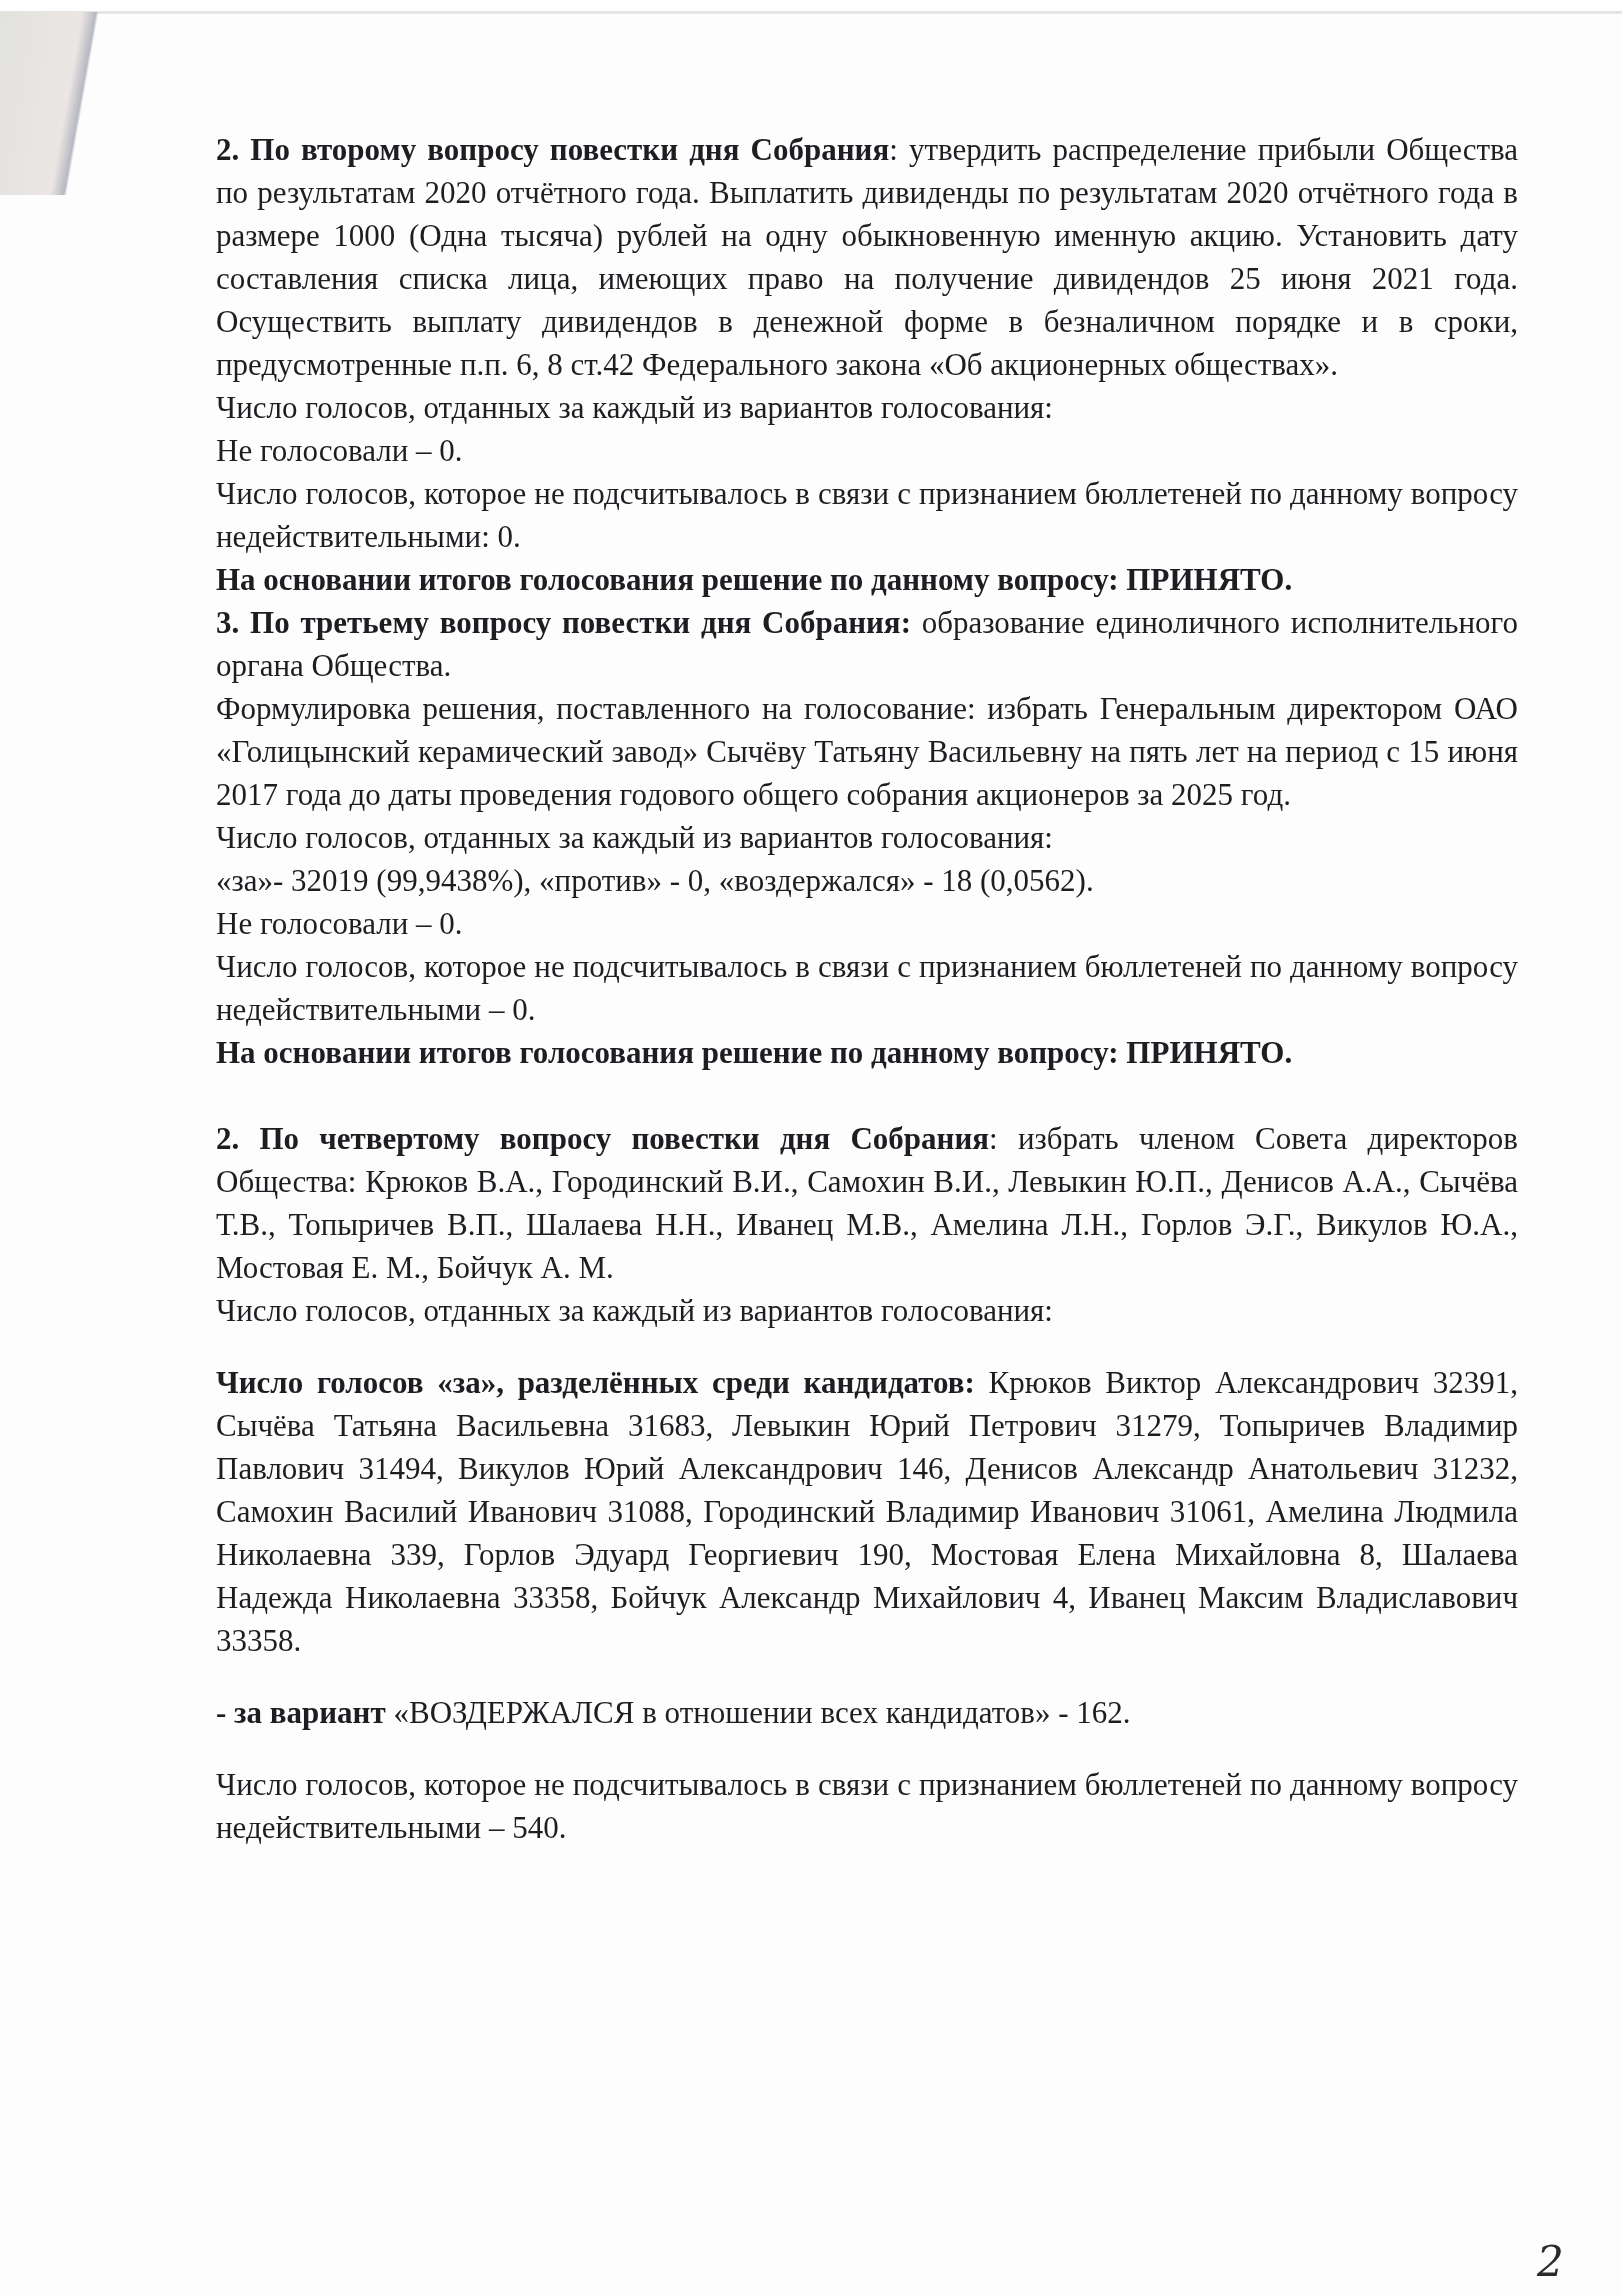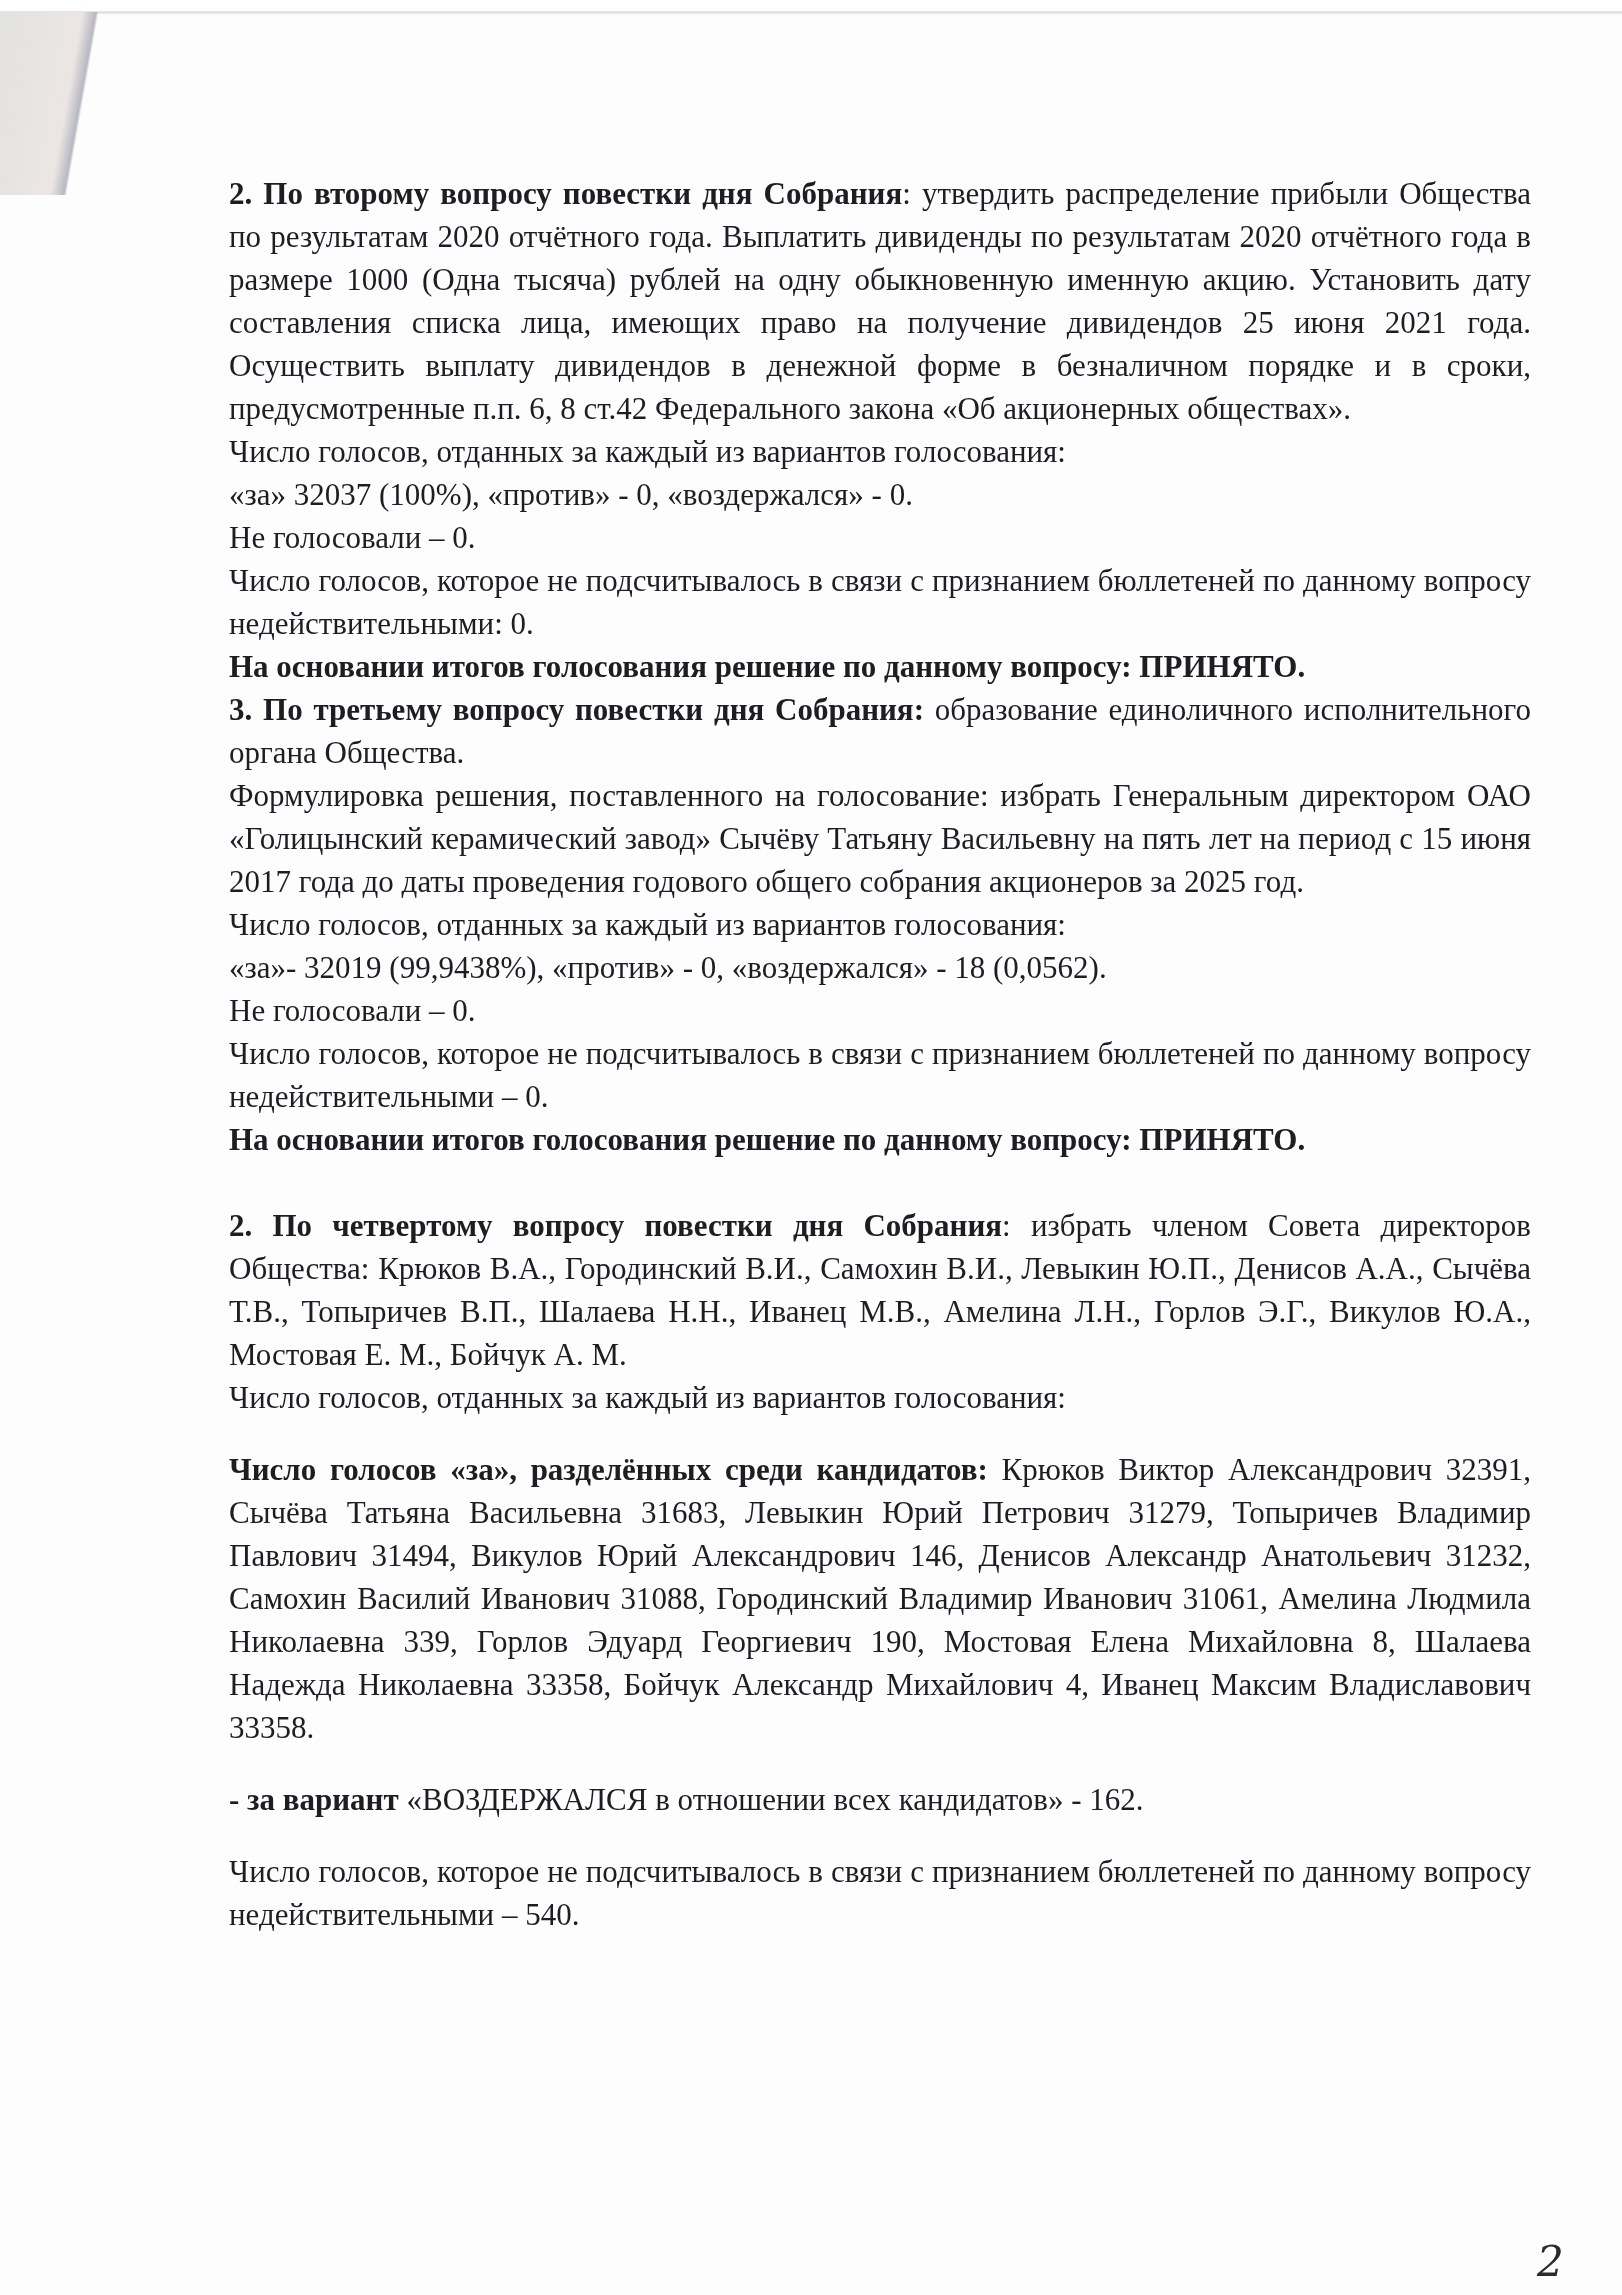--- a/index.html
+++ b/index.html
@@ -6,40 +6,39 @@
   body {
     width:1622px; height:2295px; position:relative; overflow:hidden;
     background:#fdfdfe;
     font-family:"Liberation Serif", "DejaVu Serif", serif;
     color:#1e1e22;
   }
   .top-shadow { position:absolute; left:0; top:0; width:1622px; height:14.4px;
     background:linear-gradient(#ffffff, #ffffff 10.5px, #dcdce0 11.8px, #eef0f4 14.4px); }
   .left-fold { position:absolute; left:0; top:11.8px; width:105px; height:183px;
     background:linear-gradient(100deg, #e2e2de 0%, #ebe6e4 60%, #b8b8c2 70%, rgba(253,253,254,0) 72%); }
-  .page { position:absolute; left:229px; top:128px; width:1302px;margin-top:44px; }
+  .page { position:absolute; left:216px; top:128px; width:1302px; }
   .p { font-size:31px; line-height:43px; margin:0; text-align:justify; }
   .b { font-weight:bold; }
   .gap { height:43px; }
   .gap-small { height:29px; }
   .page-num { position:absolute; left:1537px; top:2237px; font-size:42px; font-style:italic;
     font-family:"DejaVu Serif", serif; color:#2a2a2a; }
 </style>
 </head>
 <body>
 
 <div class="top-shadow"></div>
 <div class="left-fold"></div>
 
 <div class="page">
 
   <section>
     <p class="p"><span class="b">2. По второму вопросу повестки дня Собрания</span><span>: утвердить распределение прибыли Общества по результатам 2020 отчётного года. Выплатить дивиденды по результатам 2020 отчётного года в размере 1000 (Одна тысяча) рублей на одну обыкновенную именную акцию.  Установить дату составления списка лица, имеющих право на получение дивидендов 25 июня  2021 года. Осуществить выплату дивидендов в денежной форме в безналичном порядке и в сроки, предусмотренные п.п. 6, 8 ст.42 Федерального закона «Об акционерных обществах».</span></p>
     <p class="p">Число голосов, отданных за каждый из вариантов голосования:</p>
-    <p class="p">«за» 32037 (100%),   «против» - 0,   «воздержался» - 0.</p>
     <p class="p">Не голосовали – 0.</p>
     <p class="p">Число голосов, которое не подсчитывалось в связи с признанием бюллетеней по данному вопросу недействительными: 0.</p>
     <p class="p b">На основании итогов голосования решение по данному вопросу: ПРИНЯТО.</p>
   </section>
 
   <section>
     <p class="p"><span class="b">3. По третьему вопросу повестки дня Собрания:</span><span> образование единоличного исполнительного органа Общества.</span></p>
     <p class="p">Формулировка решения, поставленного на голосование: избрать Генеральным директором ОАО «Голицынский керамический завод» Сычёву Татьяну Васильевну на пять лет на период с 15 июня 2017 года до даты проведения годового общего собрания акционеров за 2025 год.</p>
     <p class="p">Число голосов, отданных за каждый из вариантов голосования:</p>
     <p class="p">«за»- 32019 (99,9438%),        «против» - 0,   «воздержался» - 18 (0,0562).</p>

